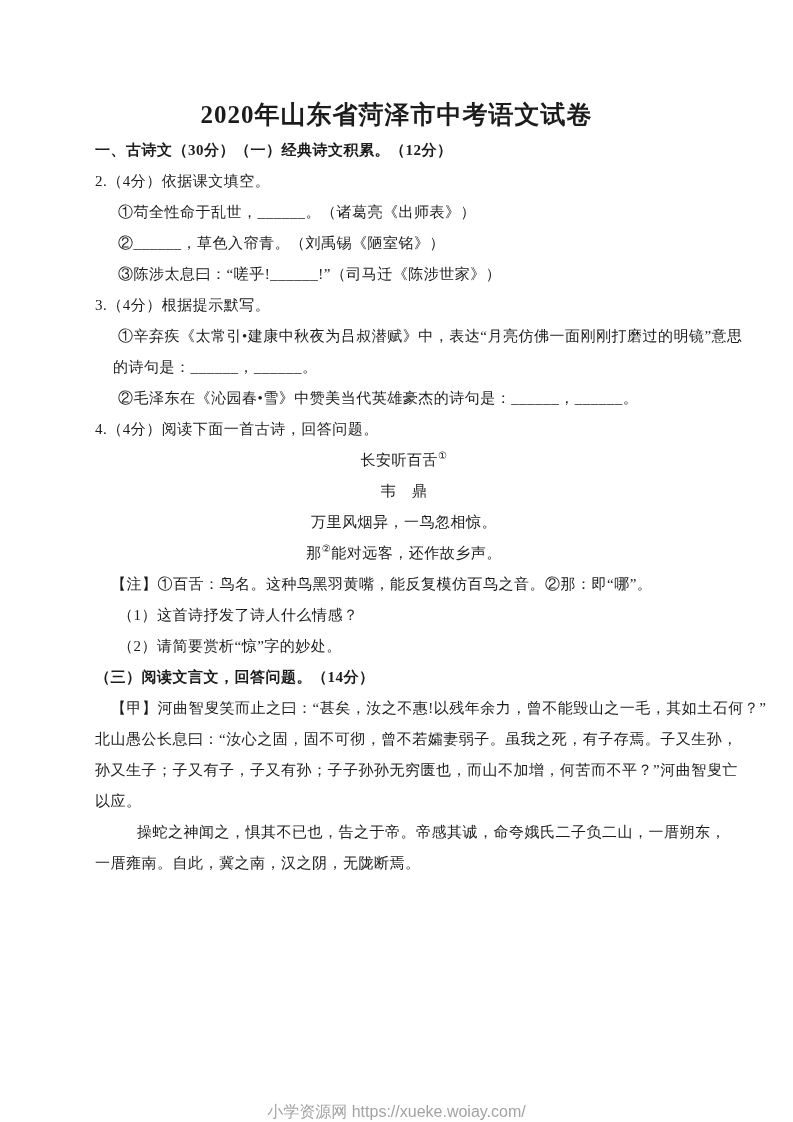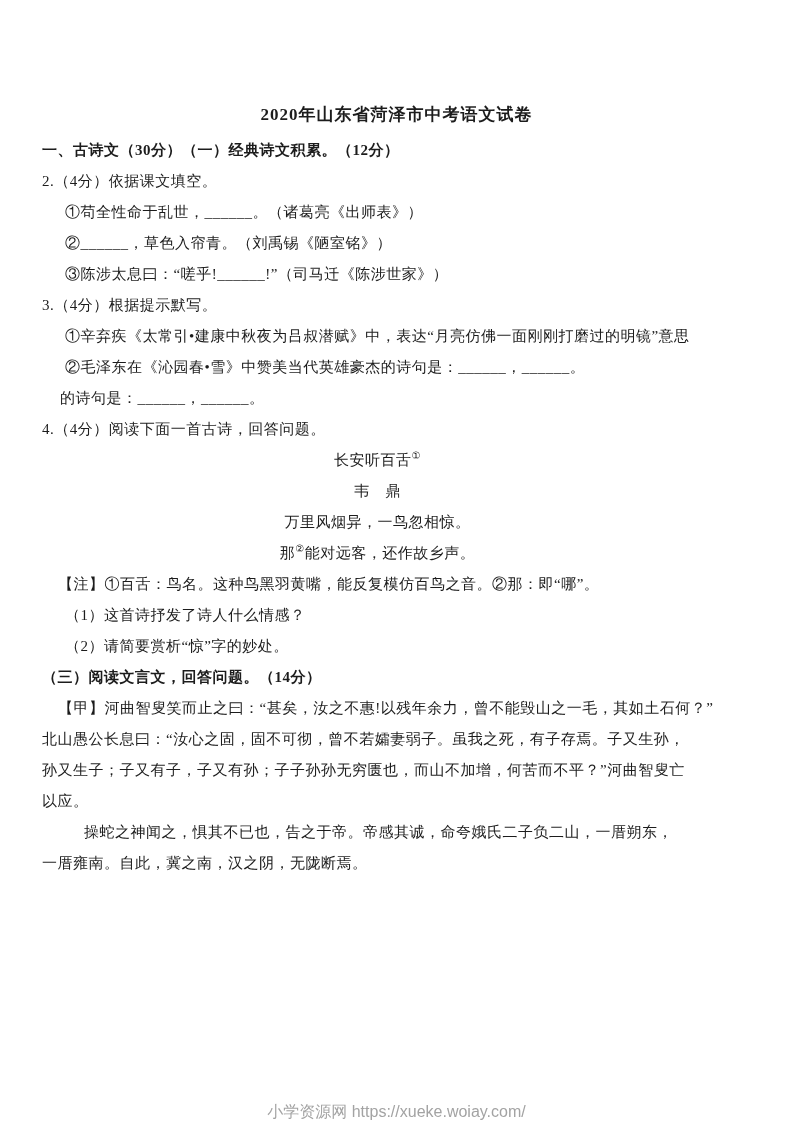--- a/index.html
+++ b/index.html
@@ -7,28 +7,28 @@
     position: relative;
     width: 793px;
     height: 1122px;
     background: #ffffff;
     overflow: hidden;
     font-family: "Liberation Serif", "DejaVu Serif", serif;
     color: #1c1c1c;
   }
   .title {
     margin: 102px 0 7px 0;
-    font-size: 17px;
+    font-size: 25px;
     line-height: 26px;
     font-weight: bold;
     text-align: center;
     letter-spacing: 1px;
   }
   .content {
-    margin-left: 42px;
+    margin-left: 95px;
     margin-right: 80px;
     font-size: 15px;
   }
   .line {
     line-height: 31px;
     white-space: nowrap;
     letter-spacing: 0.5px;
   }
   .bold { font-weight: bold; }
   .indent-sub   { padding-left: 23px; }  
@@ -65,22 +65,22 @@
     <div class="line bold">一、古诗文（30分）（一）经典诗文积累。（12分）</div>
 
 
     <div class="line">2.（4分）依据课文填空。</div>
     <div class="line indent-sub">①苟全性命于乱世，______。（诸葛亮《出师表》）</div>
     <div class="line indent-sub">②______，草色入帘青。（刘禹锡《陋室铭》）</div>
     <div class="line indent-sub">③陈涉太息曰：“嗟乎!______!”（司马迁《陈涉世家》）</div>
 
     <div class="line">3.（4分）根据提示默写。</div>
     <div class="line indent-sub">①辛弃疾《太常引•建康中秋夜为吕叔潜赋》中，表达“月亮仿佛一面刚刚打磨过的明镜”意思</div>
+    <div class="line indent-cont">的诗句是：______，______。</div>
     <div class="line indent-sub">②毛泽东在《沁园春•雪》中赞美当代英雄豪杰的诗句是：______，______。</div>
-    <div class="line indent-cont">的诗句是：______，______。</div>
 
 
     <div class="line">4.（4分）阅读下面一首古诗，回答问题。</div>
 
     <div class="line center"><span>长安听百舌</span><span class="sup">①</span></div>
     <div class="line center">韦　鼎</div>
     <div class="line center">万里风烟异，一鸟忽相惊。</div>
     <div class="line center"><span>那</span><span class="sup">②</span><span>能对远客，还作故乡声。</span></div>
 
     <div class="line indent-brkt">【注】①百舌：鸟名。这种鸟黑羽黄嘴，能反复模仿百鸟之音。②那：即“哪”。</div>

